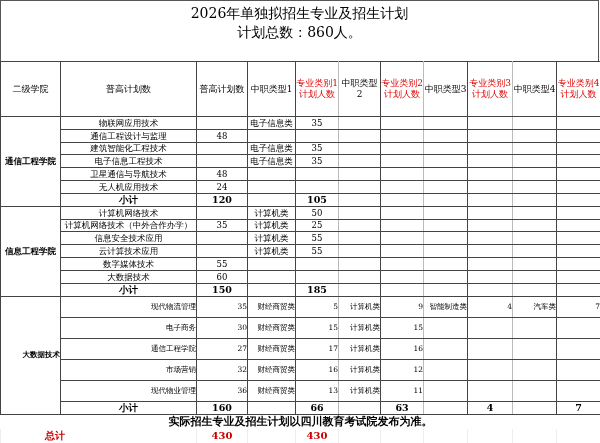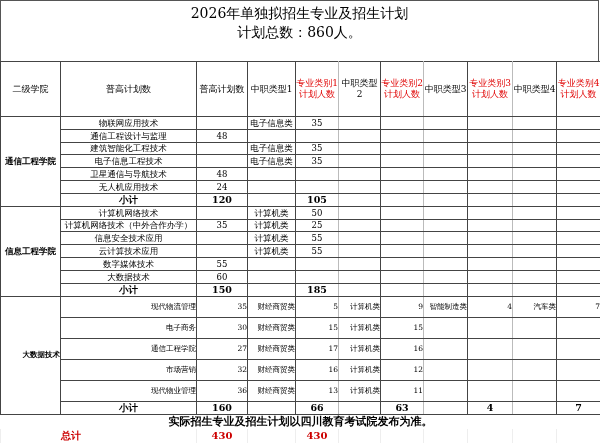--- a/index.html
+++ b/index.html
@@ -12,21 +12,21 @@
   td { border:1px solid #444; padding:0; text-align:center; vertical-align:middle; font-size:8px; line-height:10px; overflow:hidden; white-space:nowrap; }
   td.gl { border-left-color:#bbb; border-right-color:#bbb; }
   tr.hdr td { height:54px; font-size:9px; line-height:11px; white-space:normal; }
   tr.hdr td.red { color:#e00000; }
   tr.r1 td { height:11.8px; font-size:8.5px; }
   tr.r3 td { height:20px; font-size:7.5px;text-align:right; }
   tr.sub td { font-weight:bold; font-size:9.5px; height:12px; }
   td.college { font-weight:bold; font-size:9px; }
   tr.note td { border:none; font-weight:bold; font-size:11px; height:14px; }
   tr.total td { border:none; border-left:1px solid #eee; color:#cc0000; font-weight:bold; font-size:10px; height:14px; }
-  tr.total td.lbl { text-align:left; padding-left:60px; }
+  tr.total td.lbl { text-align:left; padding-left:44px; }
 </style>
 </head>
 <body>
 
 <div class="sheet">
   <div class="title-block">
     <div class="title-line">2026年单独拟招生专业及招生计划</div>
     <div class="title-line">计划总数：860人。</div>
   </div>
 

